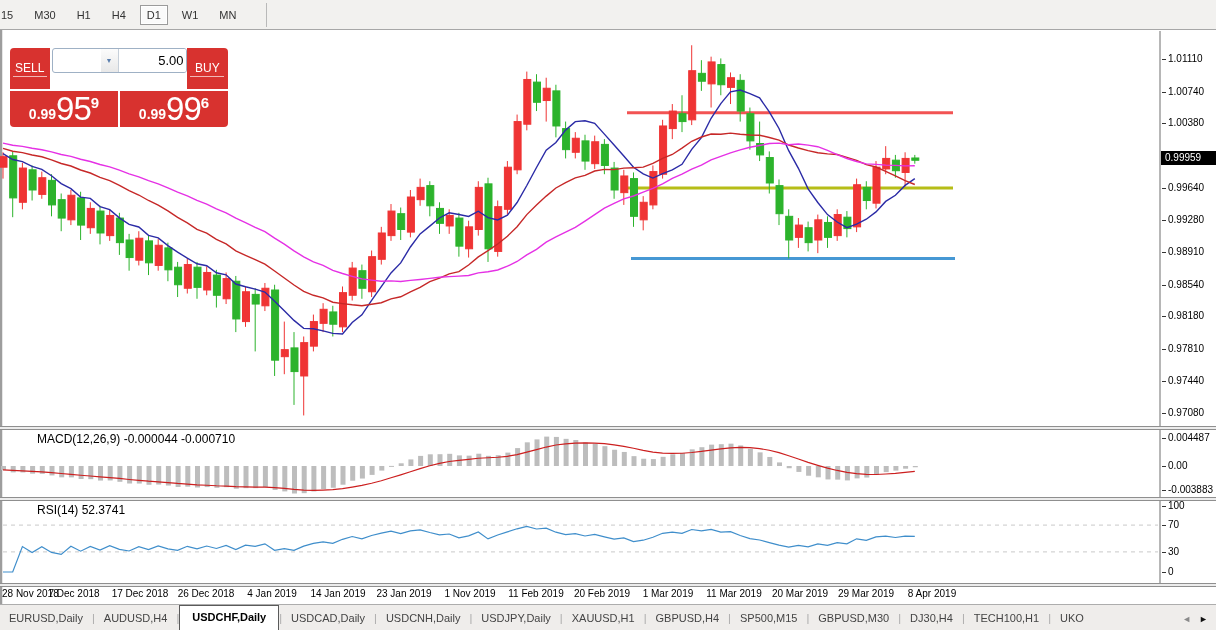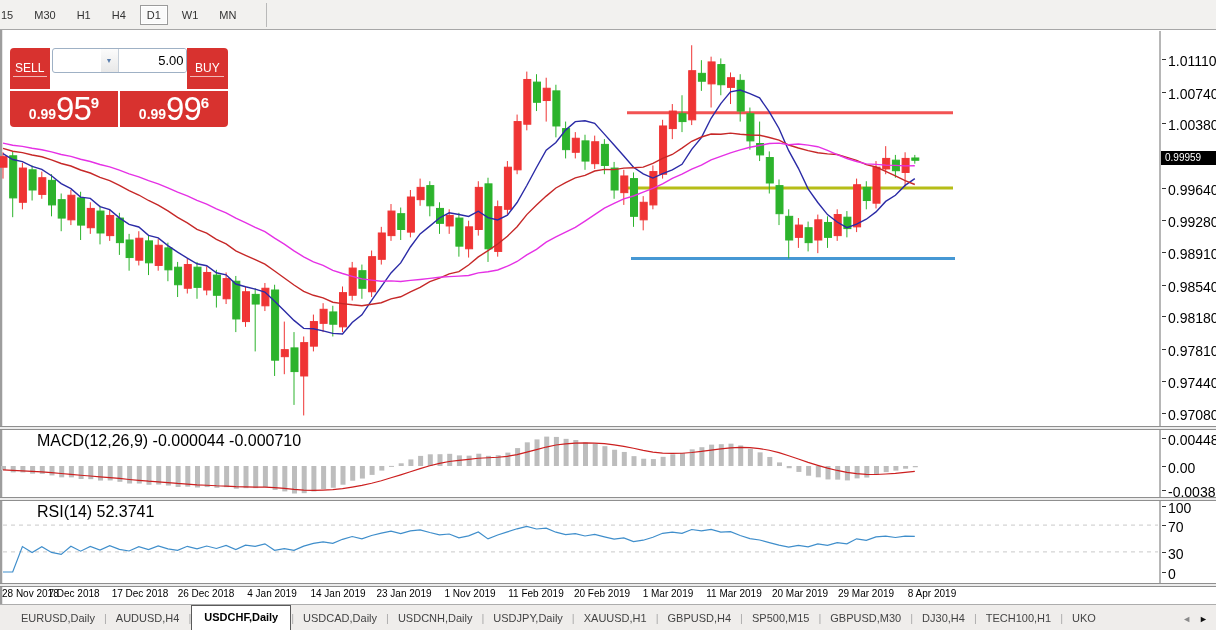--- a/index.html
+++ b/index.html
@@ -43,35 +43,35 @@
   .tw-prices{display:flex;margin-top:2px;}
   .price-panel{width:108px;background:#d8322f;color:#fff;height:36px;display:flex;align-items:center;
     justify-content:center;cursor:pointer;}
   .price-panel.bid{border-radius:0 0 0 4px;margin-right:2px;}
   .price-panel.ask{border-radius:0 0 4px 0;}
   .pp-small{font-size:14px;font-weight:700;margin-top:10px;}
   .pp-big{font-size:33px;font-weight:400;line-height:30px;letter-spacing:-1px;}
   .pp-sup{font-size:15px;font-weight:700;margin-bottom:14px;}
 
   
-  .axis-label{position:absolute;font-size:14px;color:#000;white-space:nowrap;}
+  .axis-label{position:absolute;font-size:10px;color:#000;white-space:nowrap;}
   .axis-label::before{content:'';position:absolute;left:-6px;top:6px;width:4px;height:1px;background:#333;}
   .price-tag{position:absolute;left:1161px;top:151px;width:55px;height:14px;background:#000;color:#fff;
     font-size:10px;line-height:14px;padding-left:4px;z-index:5;}
-  .ind-label{position:absolute;font-size:16px;color:#000;white-space:nowrap;padding-left:24px;}
+  .ind-label{position:absolute;font-size:12px;color:#000;white-space:nowrap;padding-left:24px;}
   .splitter{position:absolute;left:0;width:1216px;height:4px;background:#ececec;
     border-top:1px solid #8f8f8f;border-bottom:1px solid #8f8f8f;z-index:4;}
   .date-axis{position:absolute;top:588px;left:0;width:1160px;height:15px;font-size:10px;color:#000;}
   .date-axis span{position:absolute;top:0;transform:translateX(-50%);white-space:nowrap;}
   .date-axis span.first{transform:none;}
 
   
   .tab-bar{position:absolute;bottom:0;left:0;width:1216px;height:26px;background:#efedeb;
     border-top:1px solid #adadad;display:flex;align-items:flex-end;font-size:11px;color:#444;
-    padding-left:12px;overflow:hidden;}
+    overflow:hidden;}
   .tab{padding:5px 9px 6px;white-space:nowrap;cursor:pointer;}
   .tab.active{background:#fff;border:1px solid #5a5a5a;border-bottom:none;font-weight:700;color:#000;
     padding:5px 12px 7px;}
   .tab-sep{color:#aaa;padding-bottom:6px;}
   .tab-scroll{margin-left:auto;display:flex;align-items:center;gap:8px;padding:0 8px 6px 4px;color:#111;}
   .tab-scroll .arr{font-size:9px;cursor:pointer;}
   .tab-scroll .arr.dim{color:#8a8a8a;}
 </style>
 </head>
 <body>

